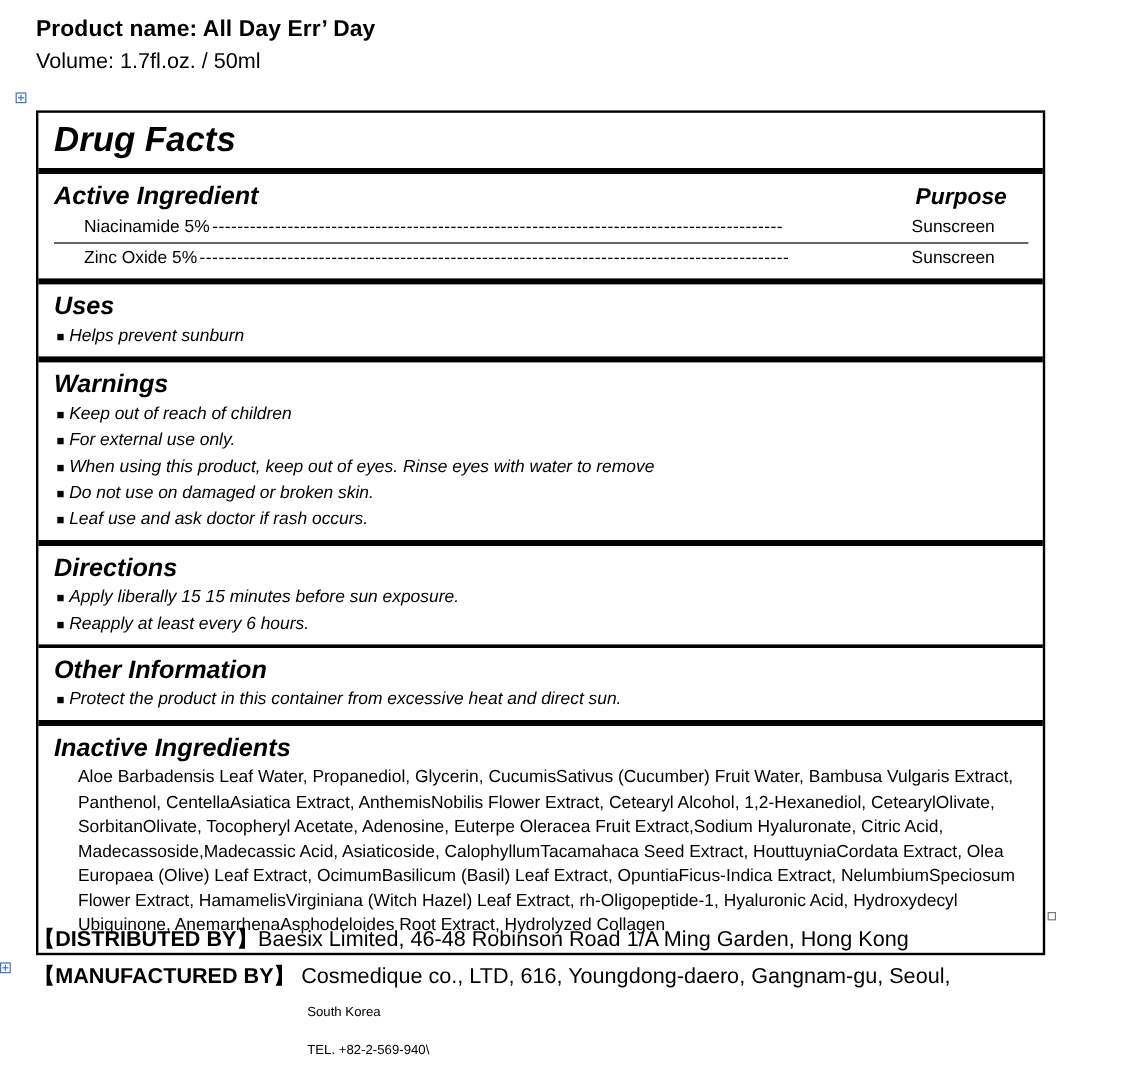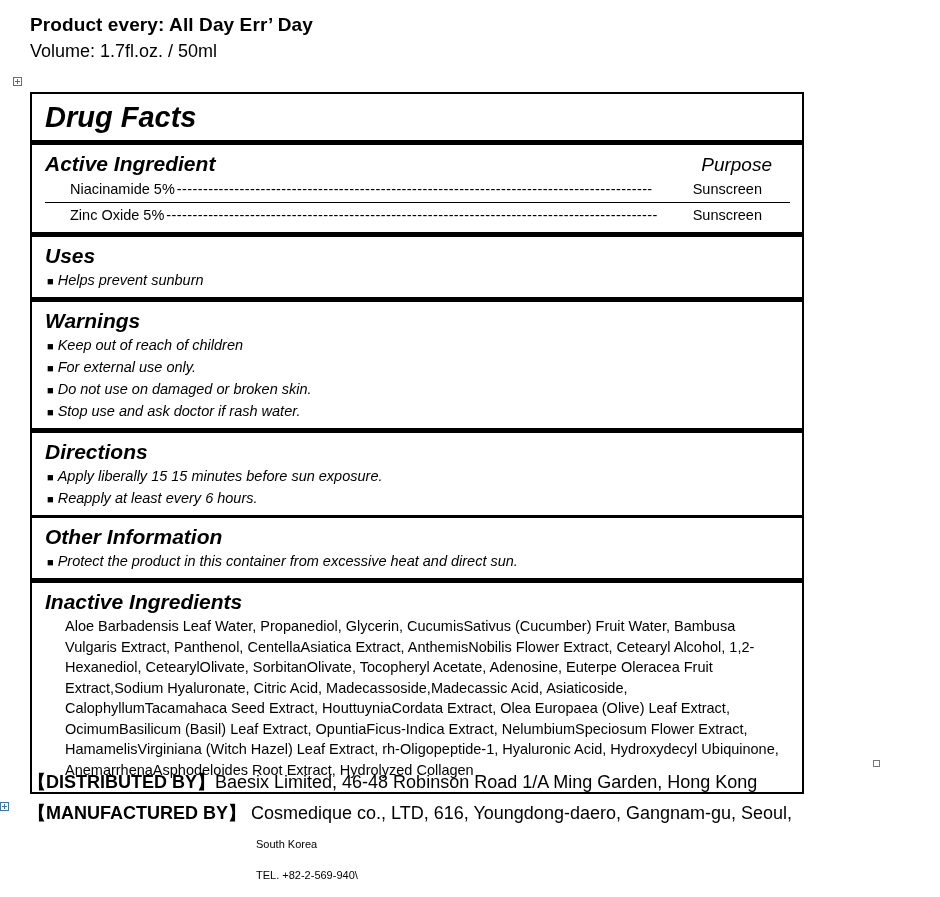--- a/index.html
+++ b/index.html
@@ -66,21 +66,21 @@
     height: 7px;
     border: 1px solid #777777;
     box-sizing: border-box;
     background: #ffffff;
   }
 
   .drug-facts {
     position: absolute;
     left: 30px;
     top: 80px;
-    width: 774px;
+    width: 841px;
     border: 2px solid #000000;
     box-sizing: border-box;
     background: #ffffff;
   }
   .df-title {
     font-size: 29px;
     font-style: italic;
     font-weight: bold;
     padding: 6px 0 6px 13px;
     line-height: 34px;
@@ -103,21 +103,21 @@
   }
   .sec-head-row {
     display: flex;
     justify-content: space-between;
     align-items: baseline;
     text-align: center;
   }
   .purpose-head {
     font-size: 19px;
     font-style: italic;
-    font-weight: normal;
+    font-weight: bold;
     padding-right: 18px;
   }
   .ingredient-line {
     display: flex;
     align-items: baseline;
     font-size: 14.5px;
     line-height: 19px;
     padding: 3px 0 1px 1px;
   }
   .ing-name { white-space: pre; margin-left: 24px; }
@@ -178,21 +178,21 @@
 </head>
 <body>
 
 <div class="page">
 
   <div class="anchor-mark" id="anchor-top"></div>
   <div class="anchor-mark" id="anchor-left"></div>
   <div class="corner-mark"></div>
 
   <div class="product-head">
-    <div class="product-name">Product every: All Day Err’ Day</div>
+    <div class="product-name">Product name: All Day Err’ Day</div>
     <div class="product-volume">Volume: 1.7fl.oz. / 50ml</div>
   </div>
 
   <div class="drug-facts">
 
     <div class="df-title">Drug Facts</div>
 
     <div class="rule-thick"></div>
 
     <div class="section">
@@ -225,22 +225,23 @@
       </ul>
     </div>
 
     <div class="rule-thick"></div>
 
     <div class="section">
       <div class="sec-head">Warnings</div>
       <ul class="bullet-list">
         <li><span class="b">■</span><span>Keep out of reach of children</span></li>
         <li><span class="b">■</span><span>For external use only.</span></li>
+        <li><span class="b">■</span><span>When using this product, keep out of eyes. Rinse eyes with water to remove</span></li>
         <li><span class="b">■</span><span>Do not use on damaged or broken skin.</span></li>
-        <li><span class="b">■</span><span>Stop use and ask doctor if rash water.</span></li>
+        <li><span class="b">■</span><span>Leaf use and ask doctor if rash occurs.</span></li>
       </ul>
     </div>
 
     <div class="rule-thick"></div>
 
     <div class="section">
       <div class="sec-head">Directions</div>
       <ul class="bullet-list">
         <li><span class="b">■</span><span>Apply liberally 15 15 minutes before sun exposure.</span></li>
         <li><span class="b">■</span><span>Reapply at least every 6 hours.</span></li>

